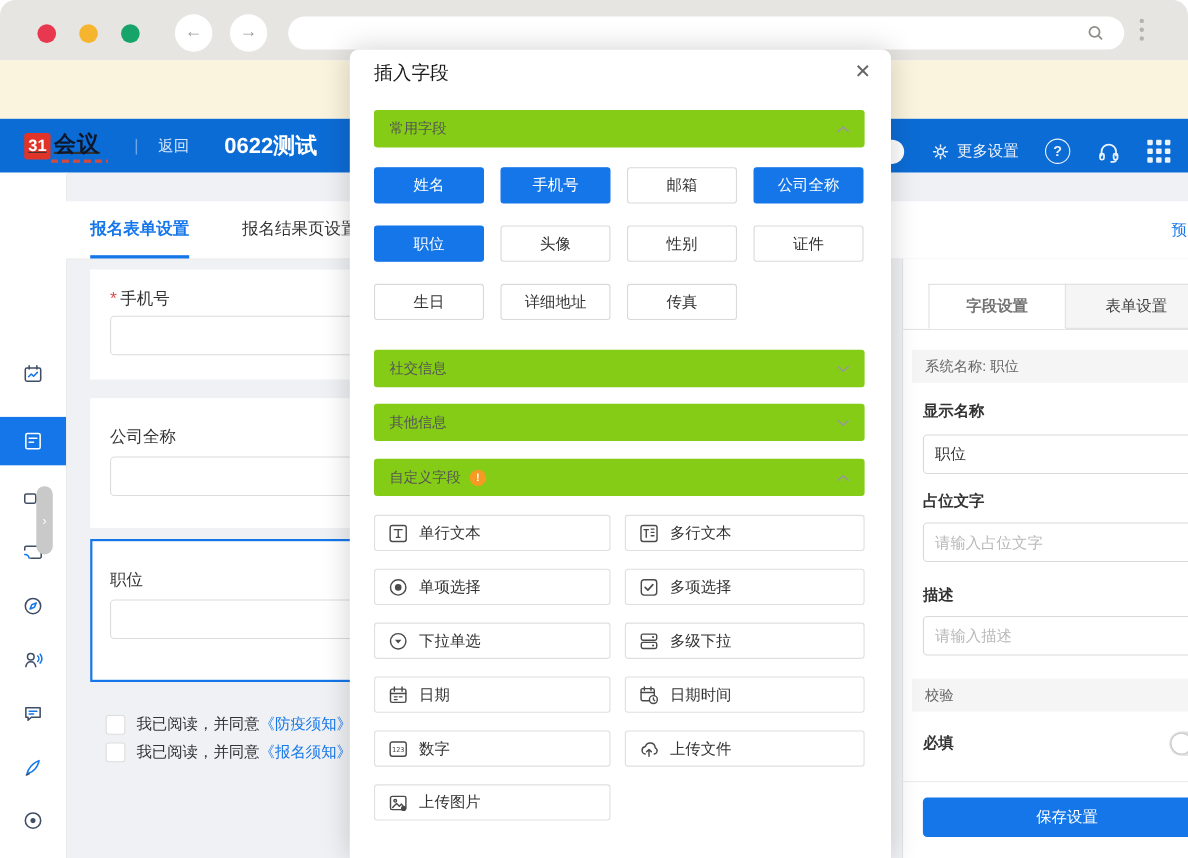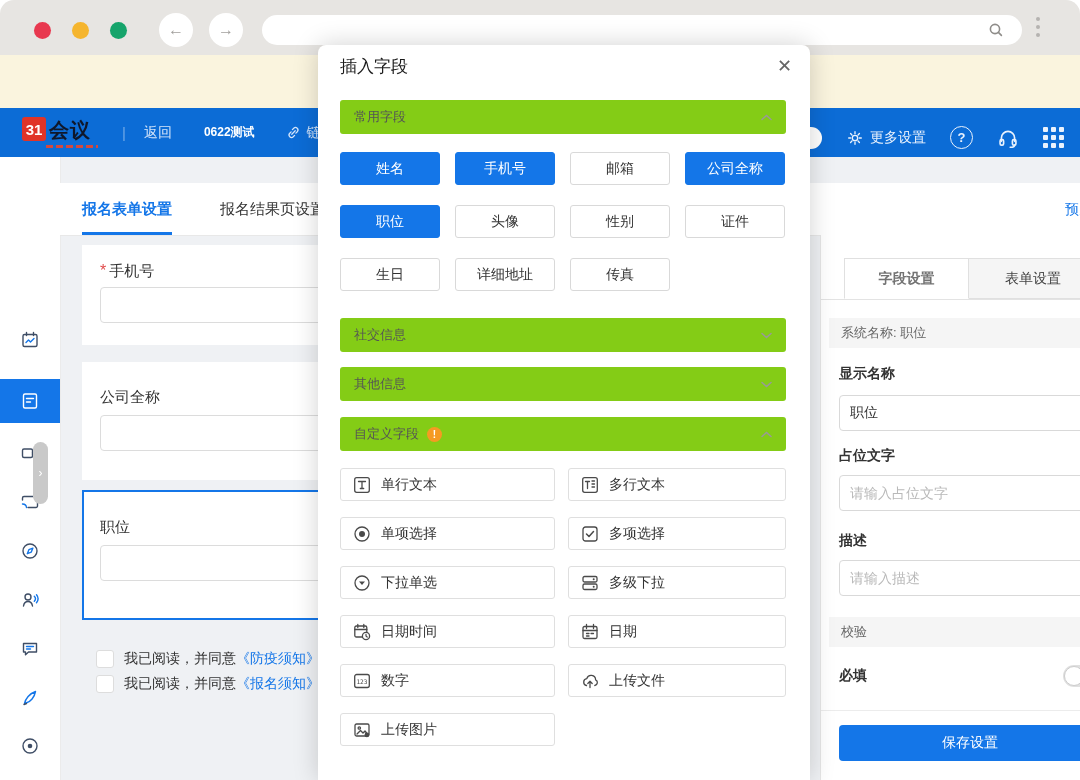--- a/index.html
+++ b/index.html
@@ -112,30 +112,30 @@
     <div class="dotcol abs" style="left:1036px;top:13px;">
       <span></span>
         <span></span>
         <span></span>
     </div>
   </div>
 
   <div class="banner"></div>
 
   <div class="appbar">
-    <div style="margin-left:22px;display:flex;">
+    <div style="margin-left:22px;display:flex;align-items:center;text-decoration:underline;">
       <span class="logo31">31</span>
       <span style="display:flex;flex-direction:column;align-items:flex-start;">
         <span class="logoname">会议</span>
         <span class="logosub"></span>
       </span>
     </div>
     <span style="margin-left:24px;color:rgba(255,255,255,.4);font-size:15px;">|</span>
     <span class="lbl" style="margin-left:18px;">返回</span>
-    <span style="margin-left:32px;color:#fff;font-size:12px;font-weight:bold;">0622测试</span>
+    <span style="margin-left:32px;color:#fff;font-size:20px;font-weight:bold;">0622测试</span>
     <span style="margin-left:30px;display:flex;align-items:center;gap:5px;">
       <svg width="17" height="17" viewBox="0 0 20 20">
         <g fill="none" stroke="#d5e5fa" stroke-width="1.5" stroke-linecap="round">
           <path d="M8 12l4-4"></path>
           <path d="M7.2 9.3L5.6 10.9a2.9 2.9 0 0 0 4.1 4.1l1.6-1.6"></path>
           <path d="M12.8 10.7l1.6-1.6a2.9 2.9 0 0 0-4.1-4.1L8.7 6.6"></path>
         </g>
       </svg>
       <span class="lbl">链接中心</span>
     </span>
@@ -450,37 +450,37 @@
           <circle cx="12.7" cy="12.8" r="1" fill="#4a4a4a"></circle>
         </svg>
         <span>多级下拉</span>
       </span>
     </div>
 
     <div class="typerow" style="top:570px;">
       <span class="tbtn">
         <svg width="18" height="18" viewBox="0 0 18 18">
           <g fill="none" stroke="#4a4a4a" stroke-width="1.3" stroke-linecap="round">
-            <rect x="1.8" y="3" width="12" height="11" rx="1.5"></rect>
-            <path d="M4.8 1.5v3M10.8 1.5v3M1.8 6.5h12"></path>
-          </g>
-          <circle cx="13" cy="13" r="3.6" fill="#fff" stroke="#4a4a4a" stroke-width="1.3"></circle>
-          <path d="M13 11.4V13l1.2 1" fill="none" stroke="#4a4a4a" stroke-width="1.2" stroke-linecap="round"></path>
-        </svg>
-        <span>日期时间</span>
-      </span>
-      <span class="tbtn">
-        <svg width="18" height="18" viewBox="0 0 18 18">
-          <g fill="none" stroke="#4a4a4a" stroke-width="1.3" stroke-linecap="round">
             <rect x="2" y="3.5" width="14" height="12" rx="1.5"></rect>
             <path d="M5.5 1.5v4M12.5 1.5v4M2 7.5h14"></path>
             <path d="M5.5 10.5h2.5M10 10.5h2.5M5.5 13h2.5"></path>
           </g>
         </svg>
         <span>日期</span>
+      </span>
+      <span class="tbtn">
+        <svg width="18" height="18" viewBox="0 0 18 18">
+          <g fill="none" stroke="#4a4a4a" stroke-width="1.3" stroke-linecap="round">
+            <rect x="1.8" y="3" width="12" height="11" rx="1.5"></rect>
+            <path d="M4.8 1.5v3M10.8 1.5v3M1.8 6.5h12"></path>
+          </g>
+          <circle cx="13" cy="13" r="3.6" fill="#fff" stroke="#4a4a4a" stroke-width="1.3"></circle>
+          <path d="M13 11.4V13l1.2 1" fill="none" stroke="#4a4a4a" stroke-width="1.2" stroke-linecap="round"></path>
+        </svg>
+        <span>日期时间</span>
       </span>
     </div>
 
     <div class="typerow" style="top:619px;">
       <span class="tbtn">
         <svg width="18" height="18" viewBox="0 0 18 18">
           <rect x="1.7" y="2.5" width="14.6" height="13" rx="2" fill="none" stroke="#4a4a4a" stroke-width="1.3"></rect>
           <text x="3.4" y="11.6" font-size="6.2" fill="#4a4a4a" font-family="DejaVu Sans Mono, monospace">123</text>
         </svg>
         <span>数字</span>

